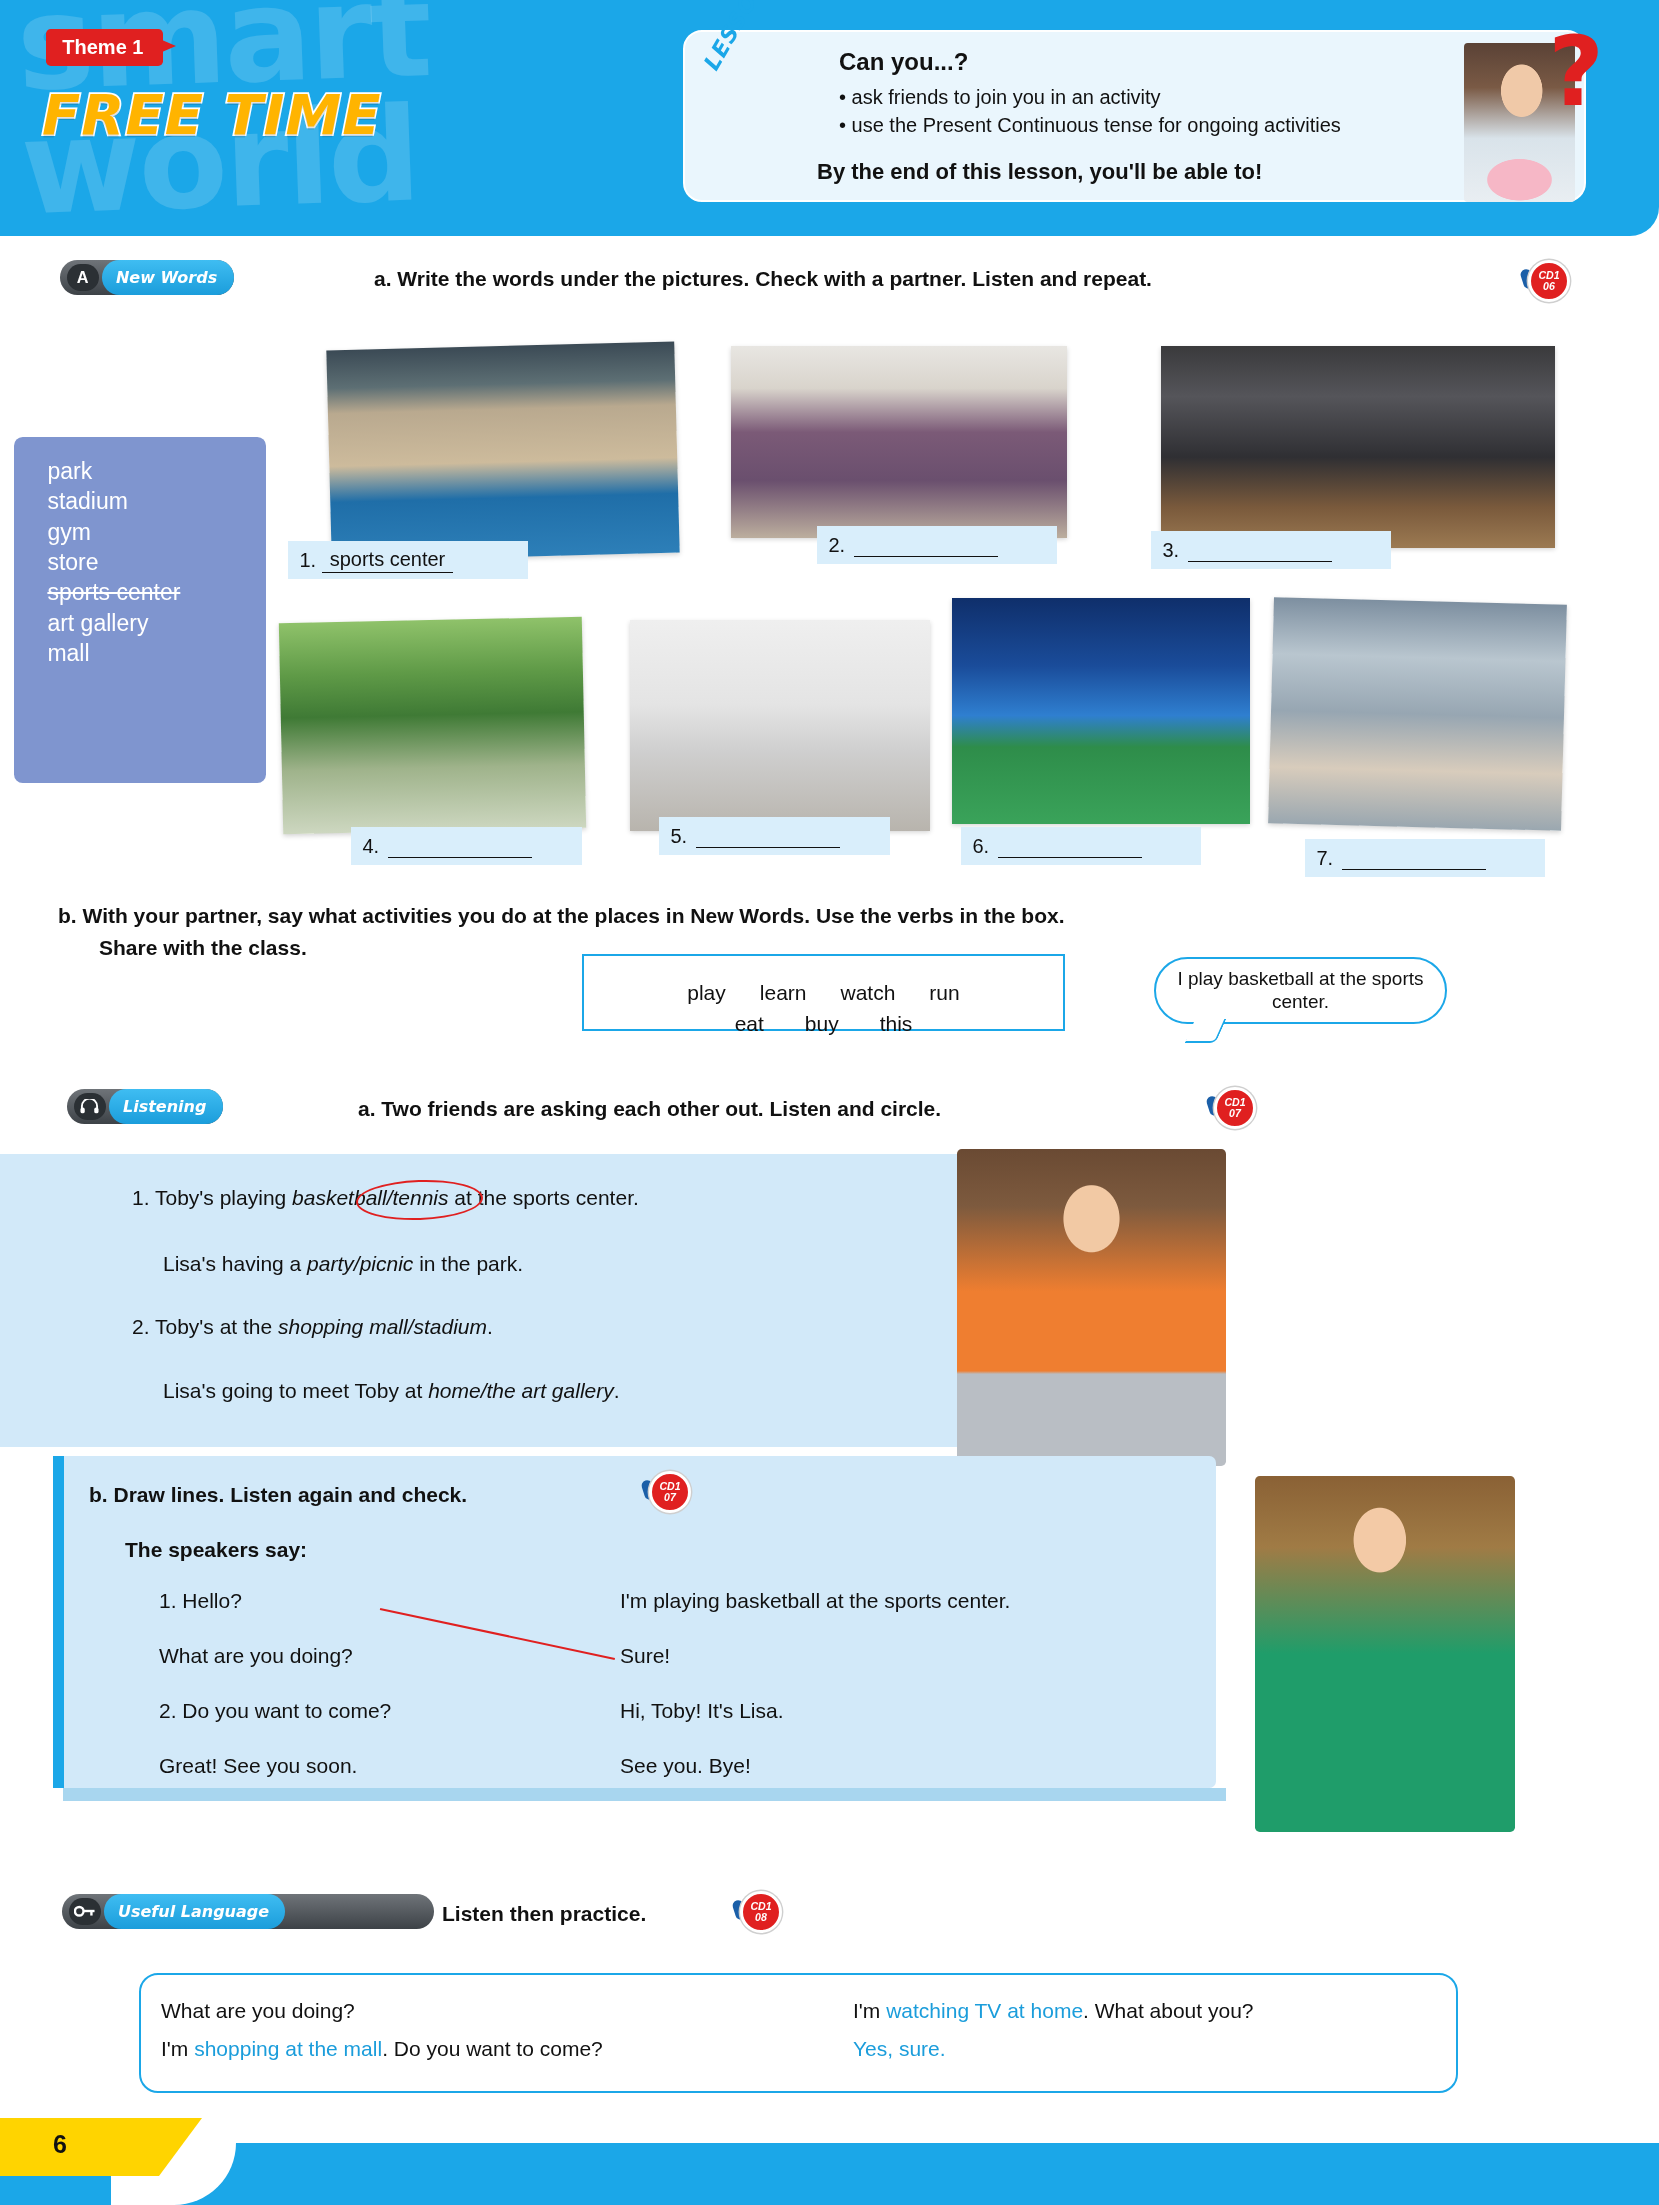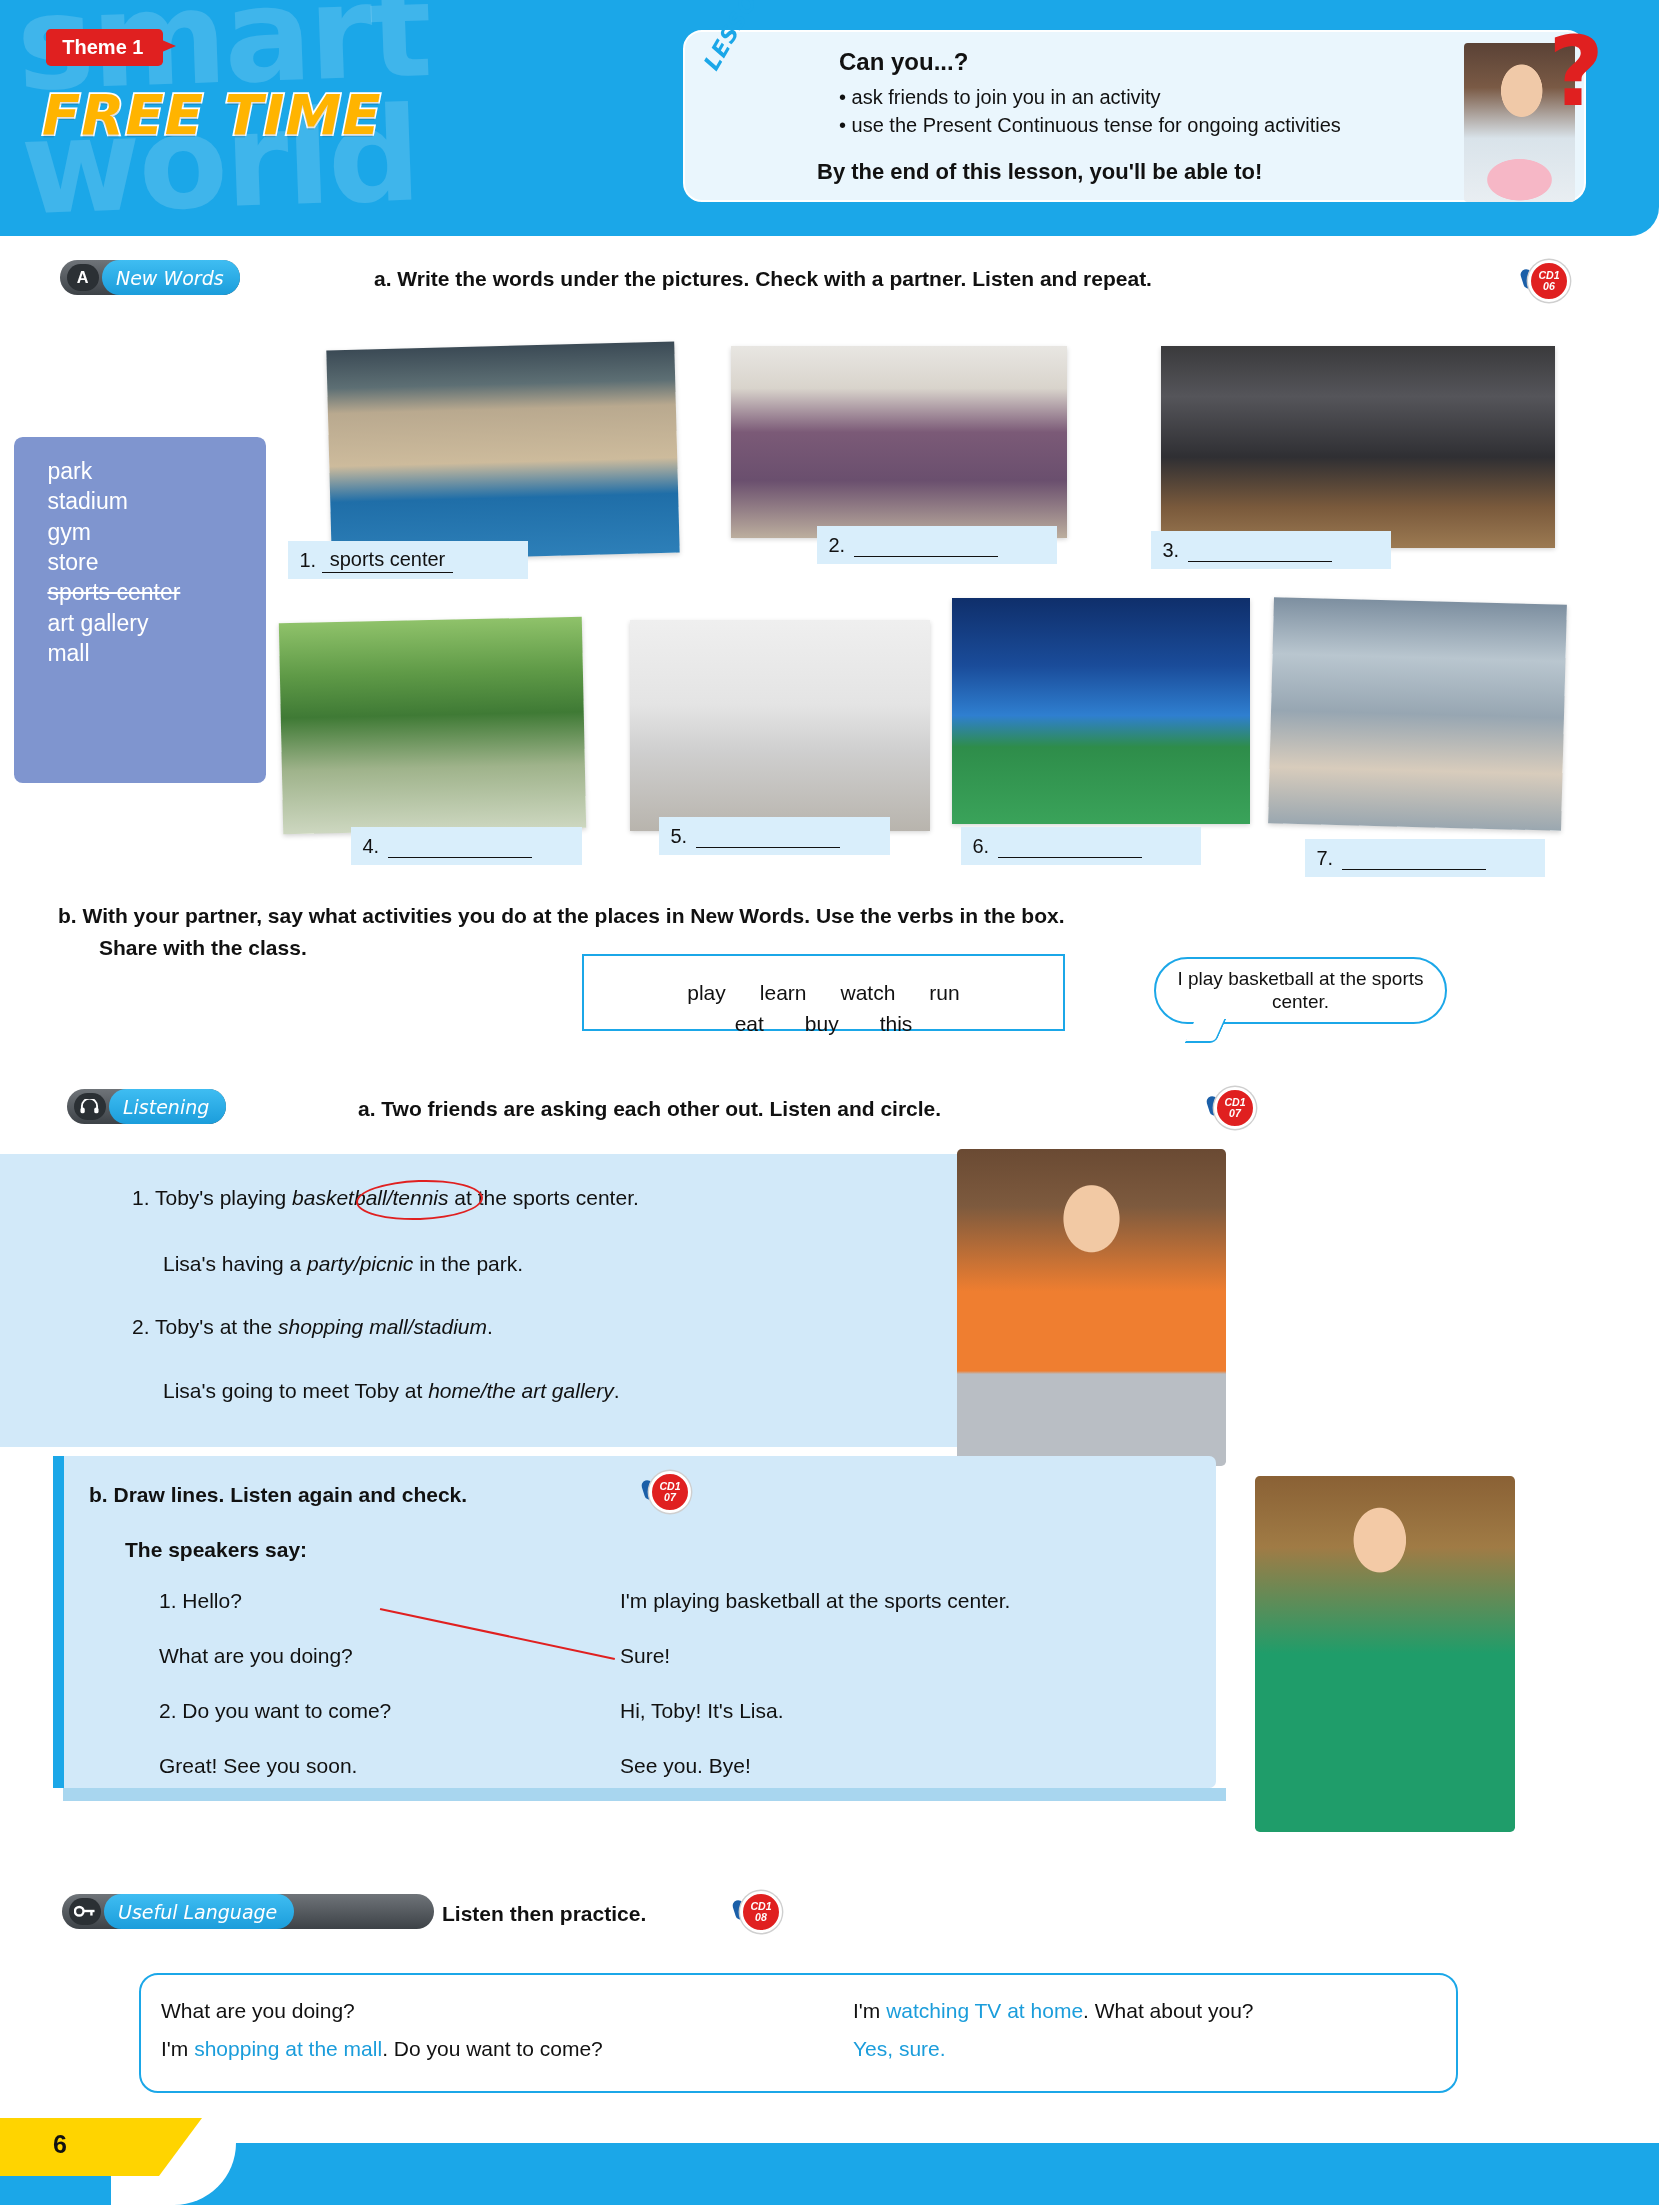--- a/index.html
+++ b/index.html
@@ -154,22 +154,22 @@
   }
   .pill .pill-label {
     margin-left: 2.9px;
     height: 35px;
     display: flex;
     align-items: center;
     padding: 0 16.3px 0 14.4px;
     border-radius: 17.3px;
     background: linear-gradient(180deg,#3fbdf2 0%, #1b9ddb 100%);
     color: #ffffff;
-    font-size: 19px;
-    font-weight: normal;
+    font-size: 16px;
+    font-weight: bold;
     font-style: italic;
     font-family: "DejaVu Sans", sans-serif;
   }
 
   .instr {
     position: absolute;
     font-size: 21px;
     font-weight: bold;
     color: #111111;
   }

